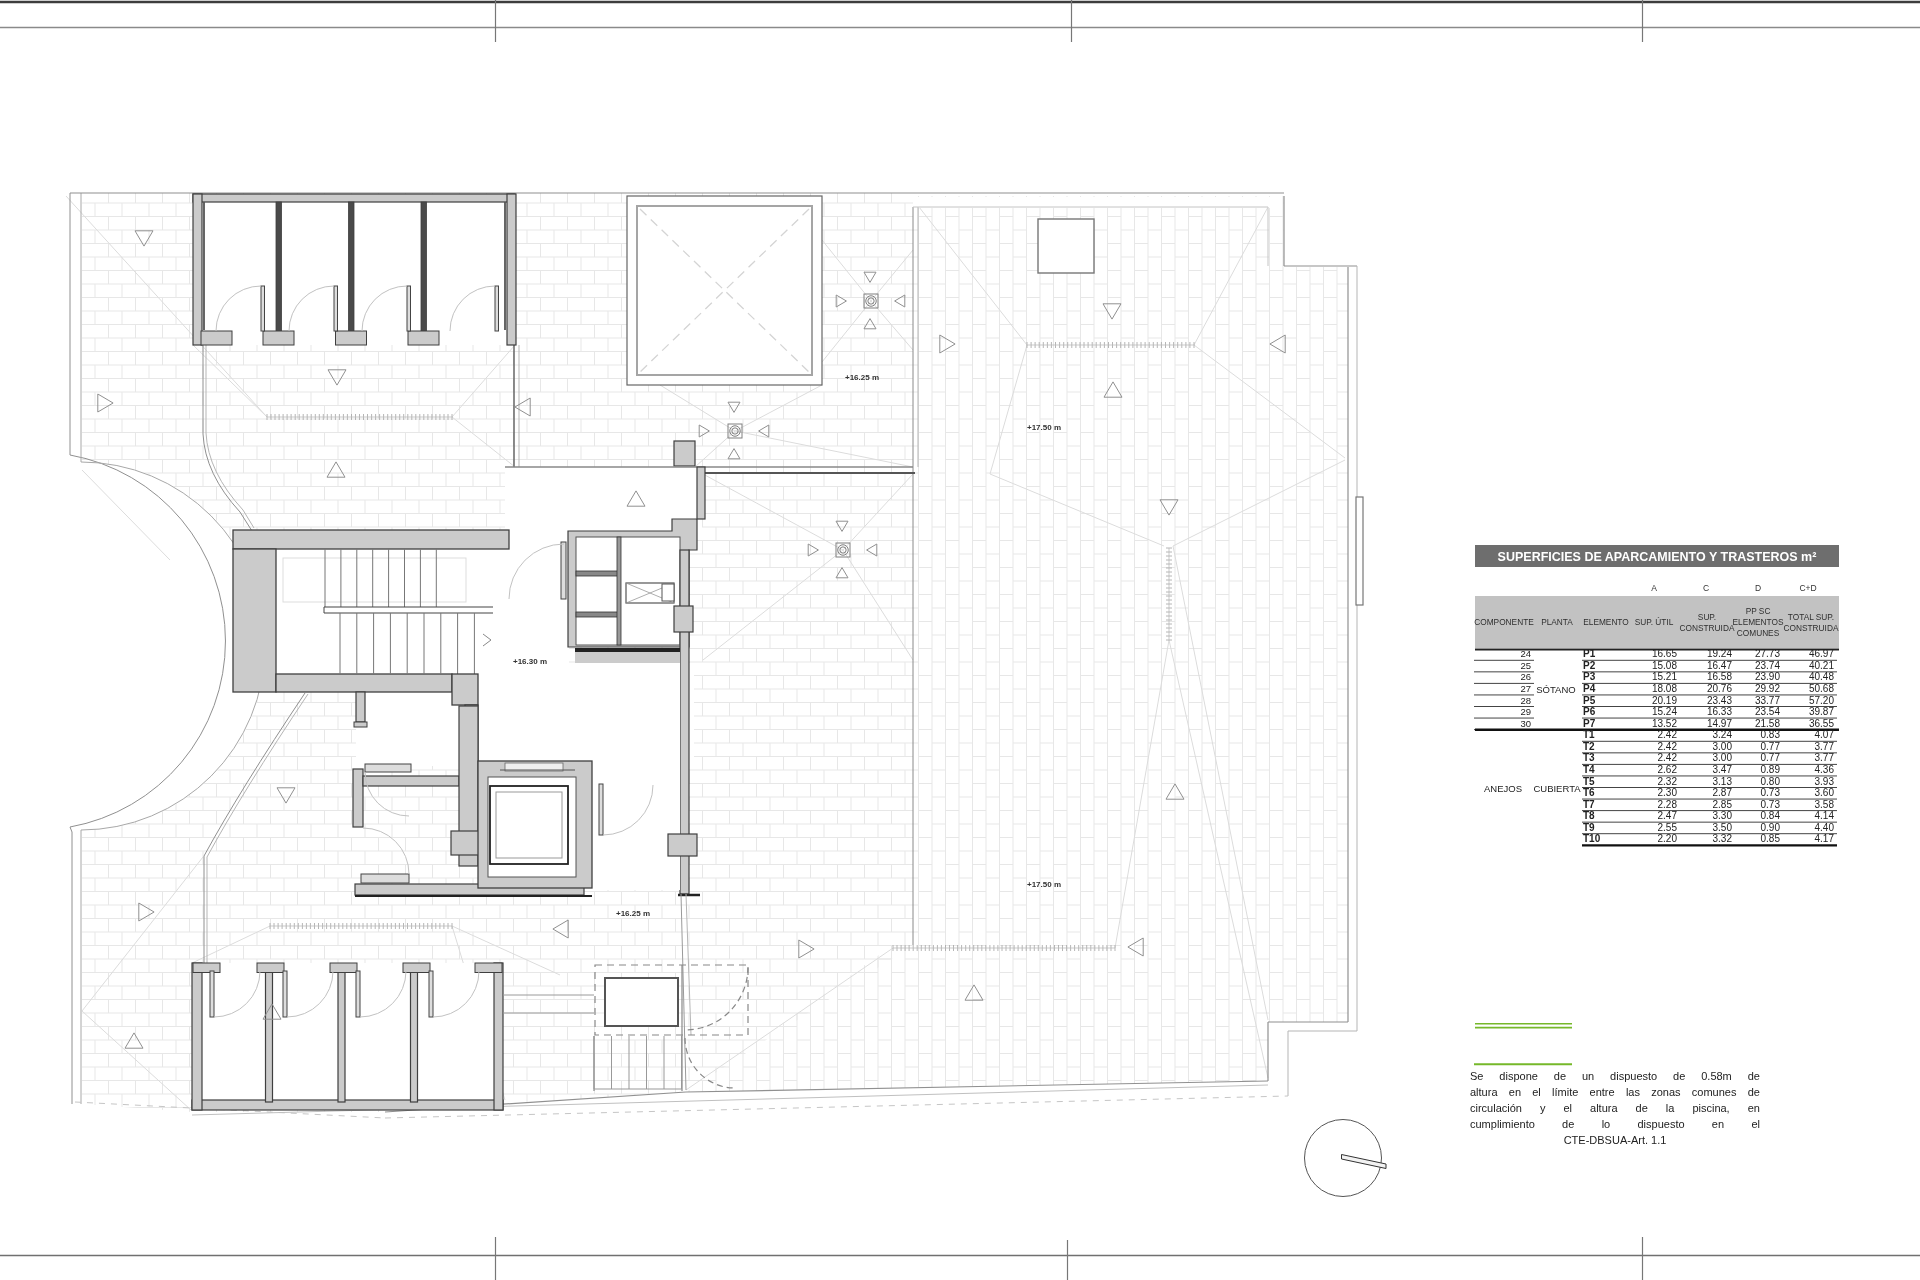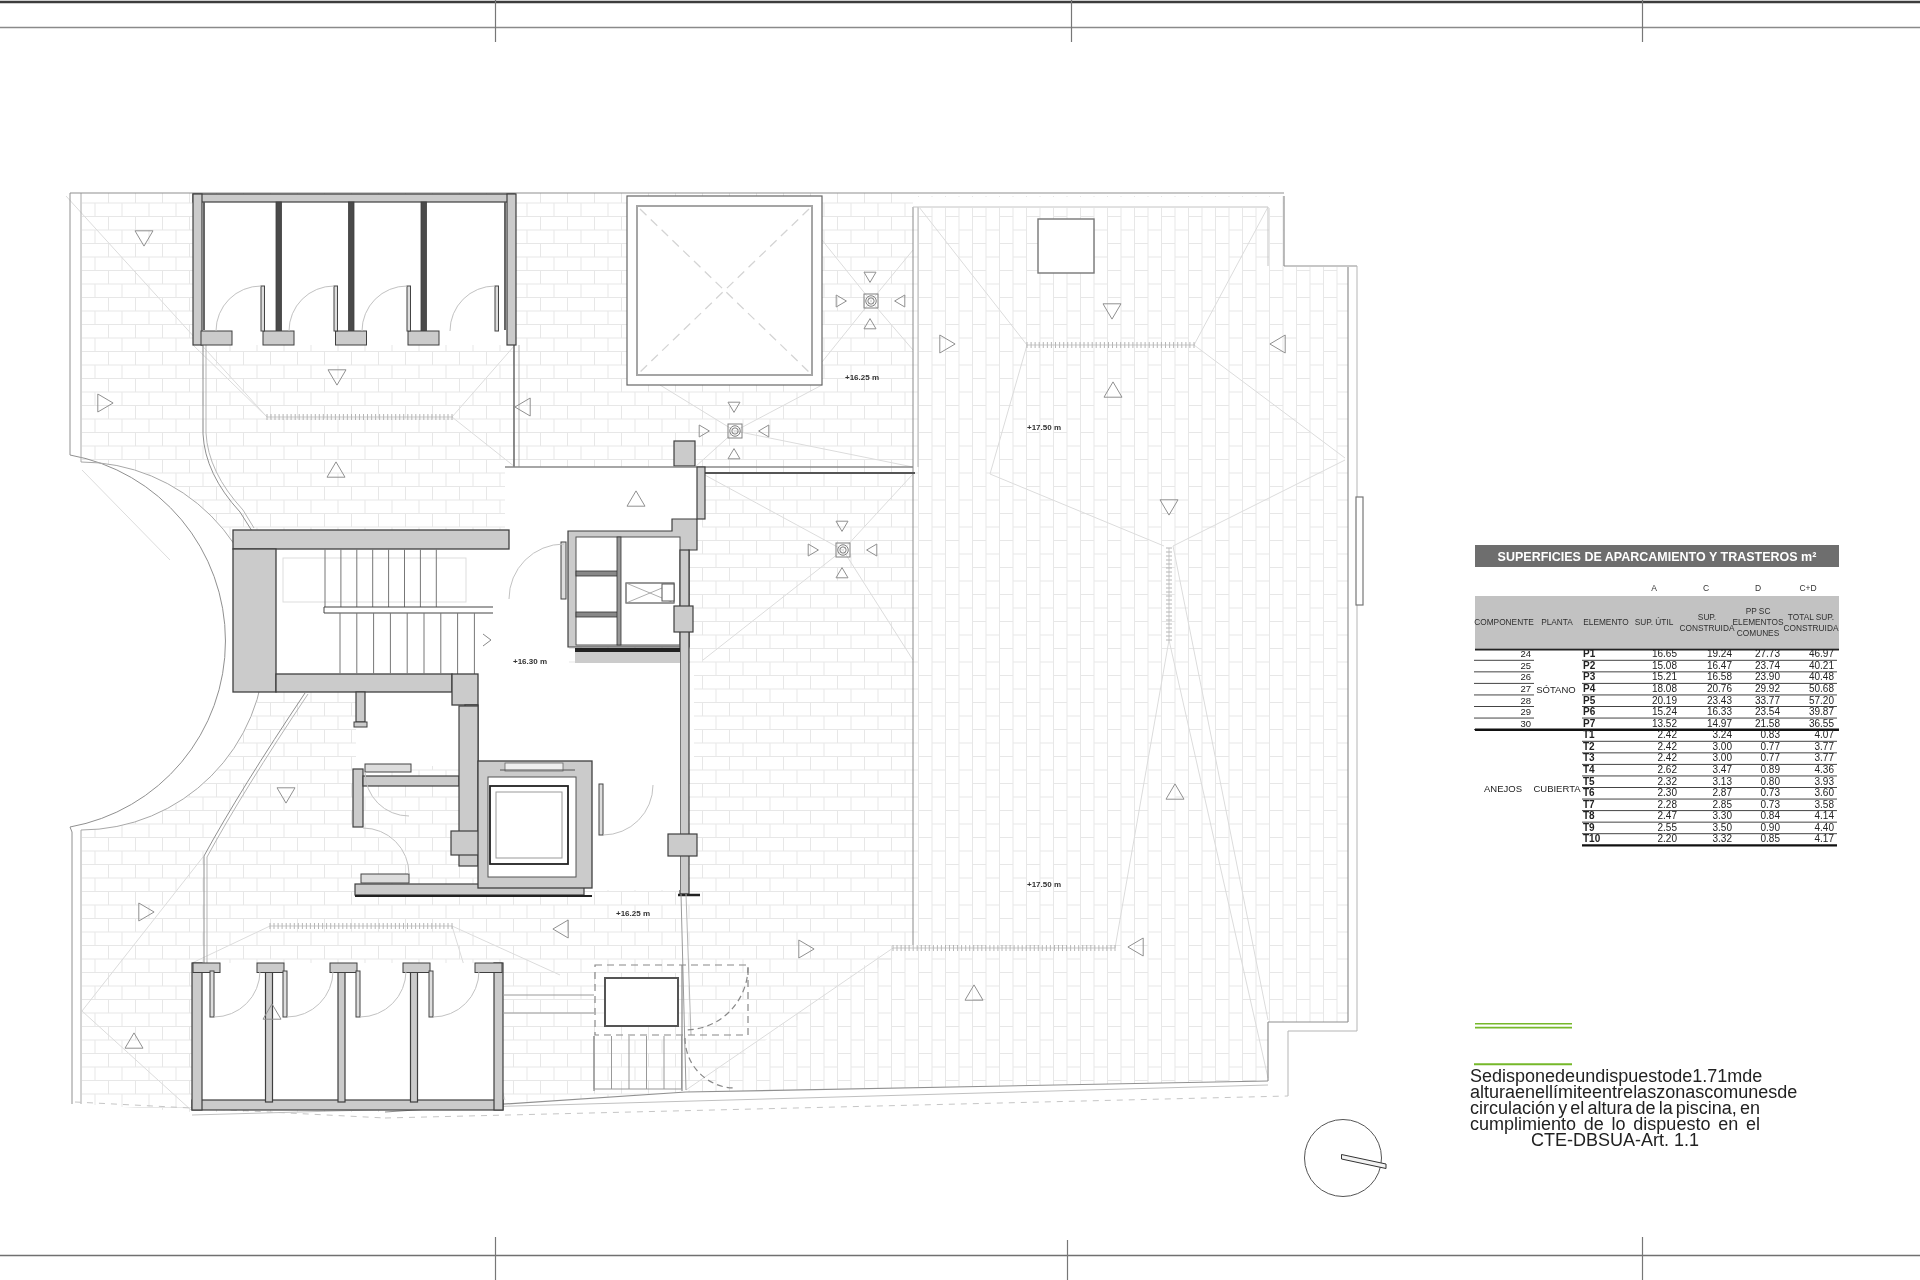--- a/index.html
+++ b/index.html
@@ -1,17 +1,17 @@
 <!DOCTYPE html>
 <html><head><meta charset="utf-8">
 <style>
 html,body{margin:0;padding:0;background:#fff;width:1920px;height:1280px;overflow:hidden}
 #page{position:relative;width:1920px;height:1280px;font-family:"Liberation Sans",sans-serif}
 svg{position:absolute;left:0;top:0}
-#note{position:absolute;left:1470px;top:1068px;width:290px;font-size:18px;color:#222;line-height:16.1px}
+#note{position:absolute;left:1470px;top:1068px;width:290px;font-size:11px;color:#222;line-height:16.1px}
 .jl{display:flex;justify-content:space-between}
 .ll{text-align:center}
 </style></head>
 <body>
 <div id="page">
 <svg width="1920" height="1280" viewBox="0 0 1920 1280">
 <defs>
 <pattern id="brickH" width="27" height="27" patternUnits="userSpaceOnUse">
  <path d="M0,0.5H27 M0,14H27 M0.5,0.5V14 M14,14V27" stroke="#e7e7e7" stroke-width="1" fill="none"></path>
 </pattern>
@@ -795,21 +795,21 @@
 </svg>
 
 <div id="note">
       <div class="jl">
         <span>Se</span>
         <span>dispone</span>
         <span>de</span>
         <span>un</span>
         <span>dispuesto</span>
         <span>de</span>
-        <span>1.71m</span>
+        <span>0.58m</span>
         <span>de</span>
       </div>
       <div class="jl">
         <span>altura</span>
         <span>en</span>
         <span>el</span>
         <span>límite</span>
         <span>entre</span>
         <span>las</span>
         <span>zonas</span>

